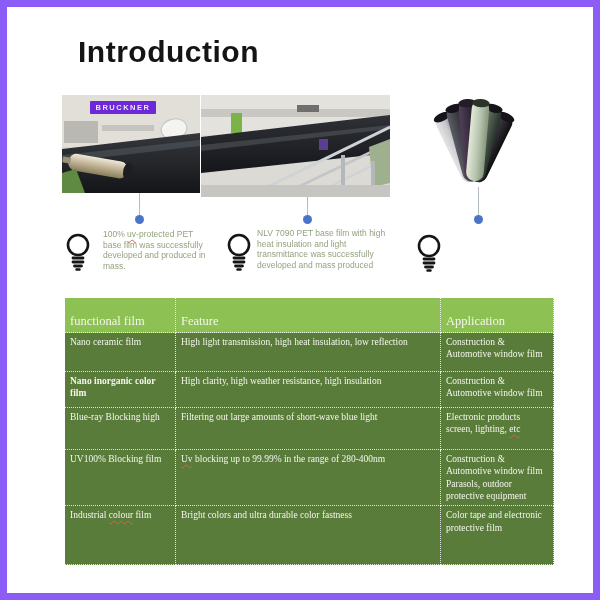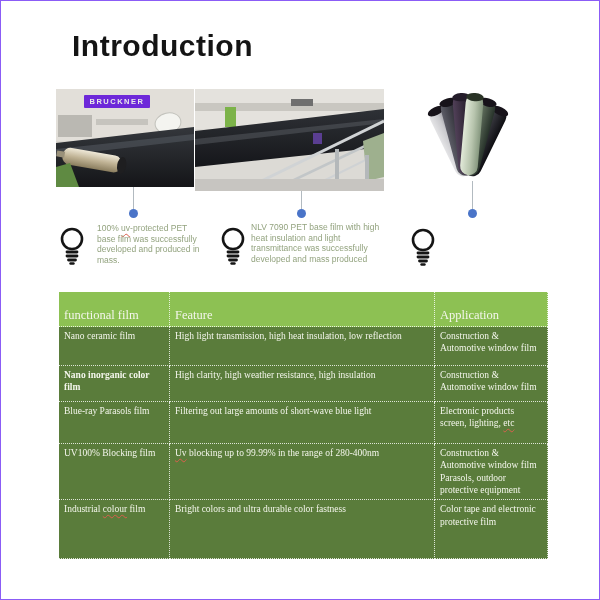--- a/index.html
+++ b/index.html
@@ -1,19 +1,19 @@
 <!DOCTYPE html>
 <html style="--header-green: #8DC153; --row-green: #5A7C3B; --accent-blue: #4A74C8; --bullet-text: #93A37F; --misspell-red: #D95F4C;"><head>
 <meta charset="utf-8">
 <style>
   html,body{margin:0;padding:0;background:#fff;}
   #slide{
     position:relative;width:600px;height:600px;background:#fff;
     font-family:"Liberation Sans",sans-serif;overflow:hidden;
-    border:1px solid #8b5cf6;box-sizing:border-box;
+    border:7px solid #8b5cf6;box-sizing:border-box;
   }
   
   #page-title{
     position:absolute;left:71px;top:28px;
     font-size:30px;font-weight:700;color:#141414;letter-spacing:.5px;
   }
   
   .photo{position:absolute;overflow:hidden;background:#d8d5cf;}
   #photo1{left:55px;top:88px;width:138px;height:98px;}
   #photo2{left:194px;top:88px;width:189px;height:102px;}
@@ -256,21 +256,21 @@
           <td>Nano ceramic film</td>
           <td>High light transmission, high heat insulation, low reflection</td>
           <td>Construction &amp; Automotive window film</td>
         </tr>
         <tr>
           <td class="b">Nano inorganic color film</td>
           <td>High clarity, high weather resistance, high insulation</td>
           <td>Construction &amp; Automotive window film</td>
         </tr>
         <tr>
-          <td>Blue-ray Parasols film</td>
+          <td>Blue-ray Blocking high</td>
           <td>Filtering out large amounts of short-wave blue light</td>
           <td>Electronic products screen, lighting, <span class="sp">etc</span></td>
         </tr>
         <tr>
           <td>UV100% Blocking film</td>
           <td><span class="sp">Uv</span> blocking up to 99.99% in the range of 280-400nm</td>
           <td>Construction &amp; Automotive window film Parasols, outdoor protective equipment</td>
         </tr>
         <tr>
           <td>Industrial <span class="sp">colour</span> film</td>

